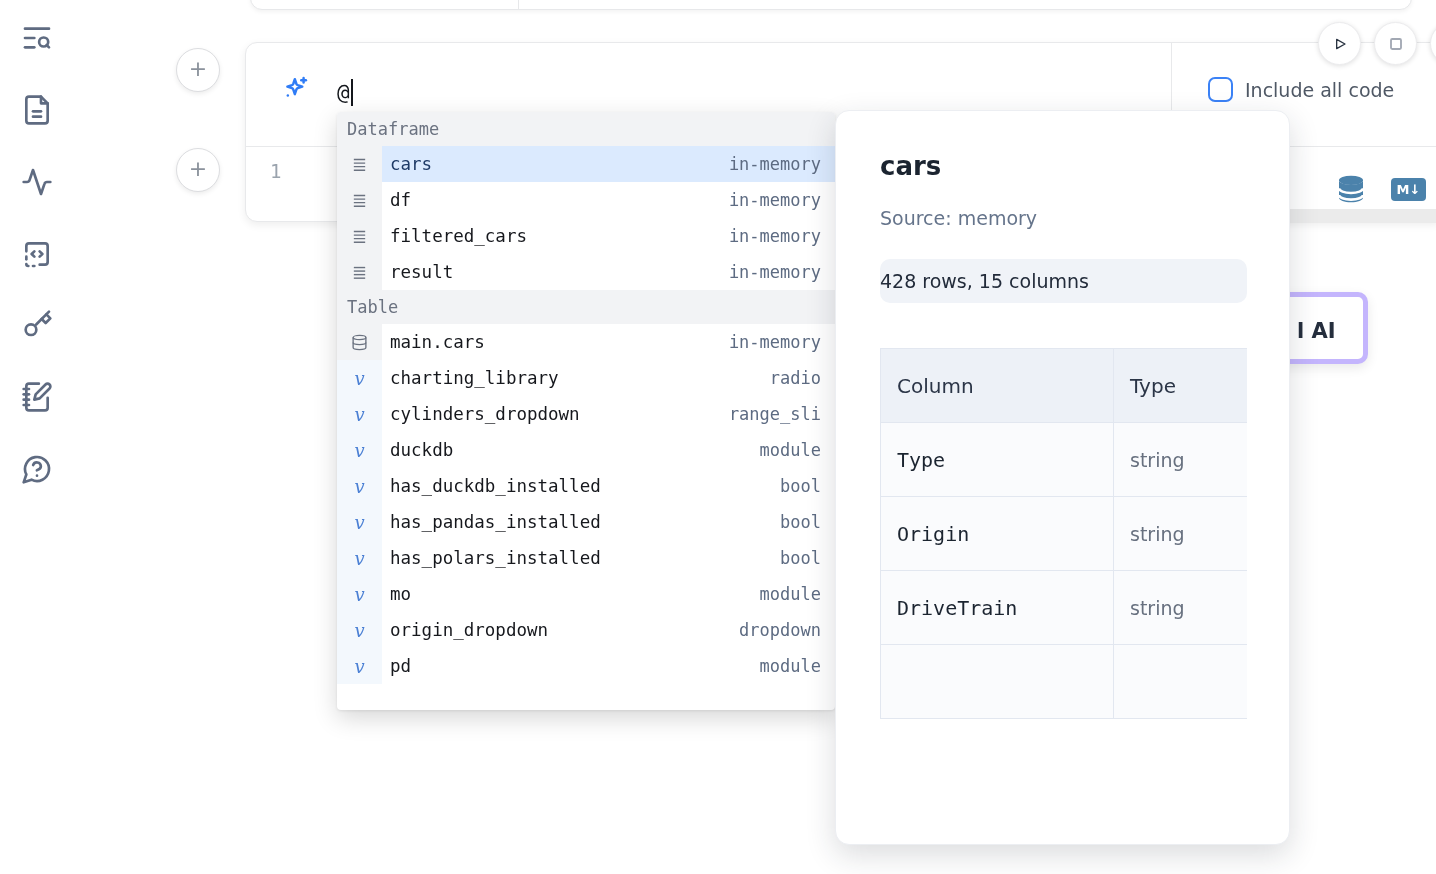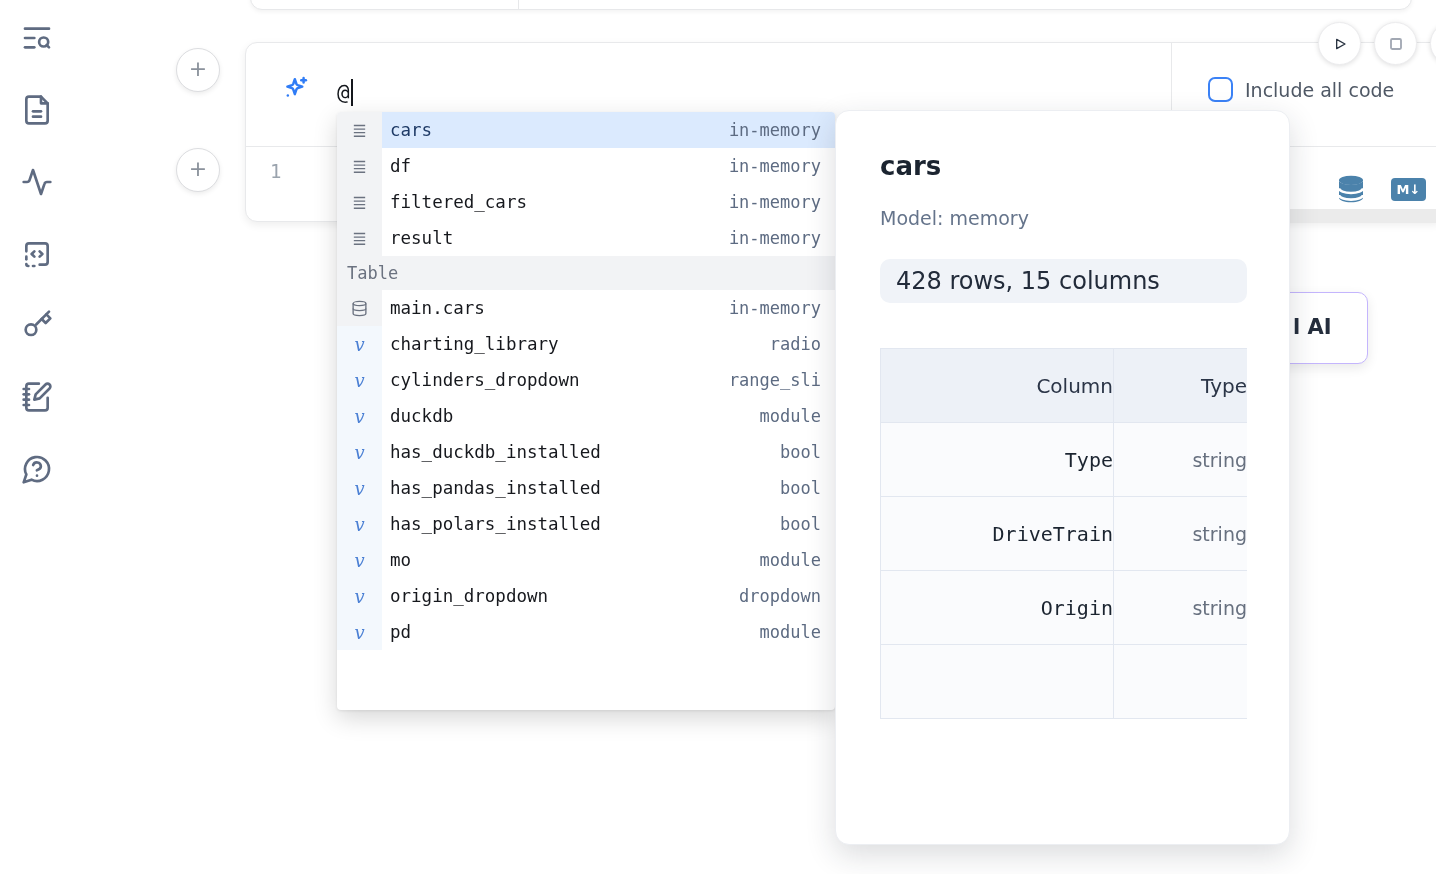--- a/index.html
+++ b/index.html
@@ -49,21 +49,21 @@
   .console-strip { position:absolute; left:1170px; top:209px; width:266px; height:14px;
                    background:#ebebeb; z-index:3; }
 
   
   .circle-btn { position:absolute; width:43px; height:43px; border-radius:50%; background:#fff;
                 border:1px solid #ececee; box-shadow:0 1px 5px rgba(0,0,0,.13); z-index:30; cursor:pointer;
                 display:flex; align-items:center; justify-content:center; }
 
   
   .ai-card { position:absolute; left:1240px; top:292px; width:128px; height:72px; background:#fff;
-             border:1px solid #c4b5fd; border-radius:10px; box-shadow:0 4px 12px rgba(0,0,0,.09);
+             border:5px solid #c4b5fd; border-radius:10px; box-shadow:0 4px 12px rgba(0,0,0,.09);
              z-index:4; cursor:pointer; }
   .ai-card span { position:absolute; left:52px; top:22px; font-size:21px; font-weight:bold; color:#252e3d; }
 
   
   .dropdown { position:absolute; left:337px; top:112px; width:498px; height:598px; background:#fff;
               border-radius:4px; box-shadow:0 8px 24px rgba(0,0,0,.16), 0 1px 3px rgba(0,0,0,.08);
               overflow:hidden; z-index:10; font-family:"DejaVu Sans Mono", monospace; }
   .dd-header { height:34px; background:#f2f3f5; color:#6b7280; font-size:17px; line-height:34px;
                padding-left:10px; }
   .dd-item { display:flex; height:36px; align-items:center; cursor:pointer; }
@@ -80,26 +80,26 @@
   .v-icon { font-family:"DejaVu Serif", serif; font-style:italic; font-size:18px; color:#4b80d4; }
   .tbl-icon { width:17px; height:17px; color:#6b7280; }
 
   
   .preview { position:absolute; left:835px; top:110px; width:455px; height:735px; background:#fff;
              border:1px solid #eceef2; border-radius:14px;
              box-shadow:0 10px 30px rgba(28,35,49,.16); z-index:20; }
   .pv-title { position:absolute; left:44px; top:40px; font-size:26px; font-weight:bold; color:#1b2430; }
   .pv-source { position:absolute; left:44px; top:96px; font-size:19px; color:#65748b; }
   .pv-pill { position:absolute; left:44px; top:148px; width:367px; height:44px; background:#f0f3f8;
-             border-radius:10px; font-size:24px; color:#222b3a; line-height:44px; padding-left:16px; }
+             border-radius:10px; font-size:19px; color:#222b3a; line-height:44px; }
   .pv-table-wrap { position:absolute; left:44px; top:237px; width:367px; height:463px; overflow:hidden; }
   table.pv { border-collapse:collapse; table-layout:fixed; width:367px; }
   table.pv col.c1 { width:233px; } table.pv col.c2 { width:134px; }
   table.pv th, table.pv td { border:1px solid #e2e7f0; height:74px; padding:0 0 0 16px;
-                             text-align:right; vertical-align:middle; }
+                             text-align:left; vertical-align:middle; }
   table.pv th { background:#edf1f7; font-weight:normal; font-size:20px; color:#2b3547; }
   table.pv td { background:#fafbfd; }
   td.colname { font-family:"DejaVu Sans Mono", monospace; font-size:20px; color:#1b2430; }
   td.coltype { font-size:19px; color:#67707f; }
 </style>
 </head>
 <body>
 
 <div class="sidebar">
   <span class="side-icon" style="top:22px">
@@ -209,20 +209,21 @@
     </svg>
 </div>
 <div class="circle-btn" style="left:1430px; top:22px;"></div>
 
 <div class="ai-card">
   <span>l AI</span>
 </div>
 
 <div class="dropdown">
 
+  <div class="dd-header">Dataframe</div>
 
   <div class="dd-item">
     <span class="dd-gutter gutter-gray">
         <svg class="rows-icon" viewBox="0 0 24 24" fill="none" stroke="currentColor" stroke-width="2">
           <path d="M4 5h16"></path>
           <path d="M4 10h16"></path>
           <path d="M4 15h16"></path>
           <path d="M4 20h16"></path>
         </svg>
       </span>
@@ -369,43 +370,43 @@
       </span>
     <span class="dd-content">
         <span class="dd-name">pd</span>
         <span class="dd-meta">module</span>
       </span>
   </div>
 </div>
 
 <div class="preview">
   <div class="pv-title">cars</div>
-  <div class="pv-source">Model: memory</div>
+  <div class="pv-source">Source: memory</div>
   <div class="pv-pill">428 rows, 15 columns</div>
   <div class="pv-table-wrap">
     <table class="pv">
       <colgroup>
           <col class="c1">
           <col class="c2">
         </colgroup>
       <tbody>
           <tr>
         <th>Column</th>
         <th>Type</th>
       </tr>
       <tr>
         <td class="colname">Type</td>
         <td class="coltype">string</td>
       </tr>
       <tr>
-        <td class="colname">DriveTrain</td>
+        <td class="colname">Origin</td>
         <td class="coltype">string</td>
       </tr>
       <tr>
-        <td class="colname">Origin</td>
+        <td class="colname">DriveTrain</td>
         <td class="coltype">string</td>
       </tr>
       <tr>
         <td class="colname"></td>
         <td class="coltype"></td>
       </tr>
     </tbody>
       </table>
   </div>
 </div>

